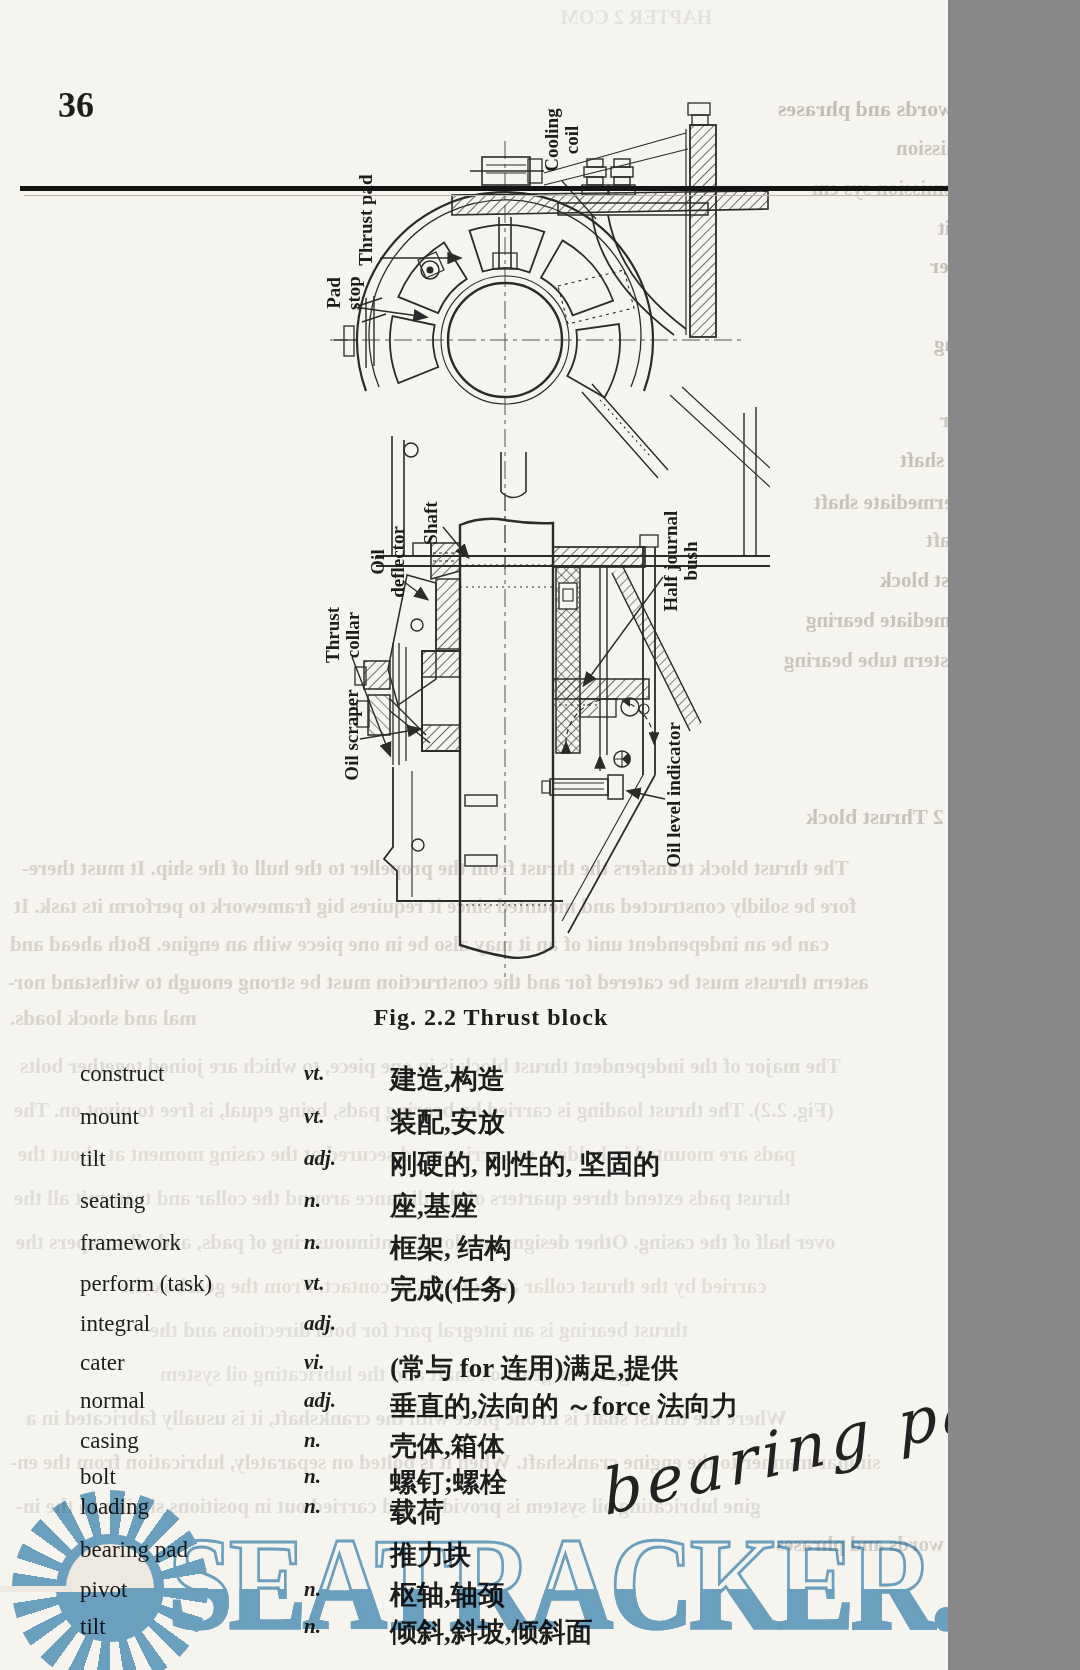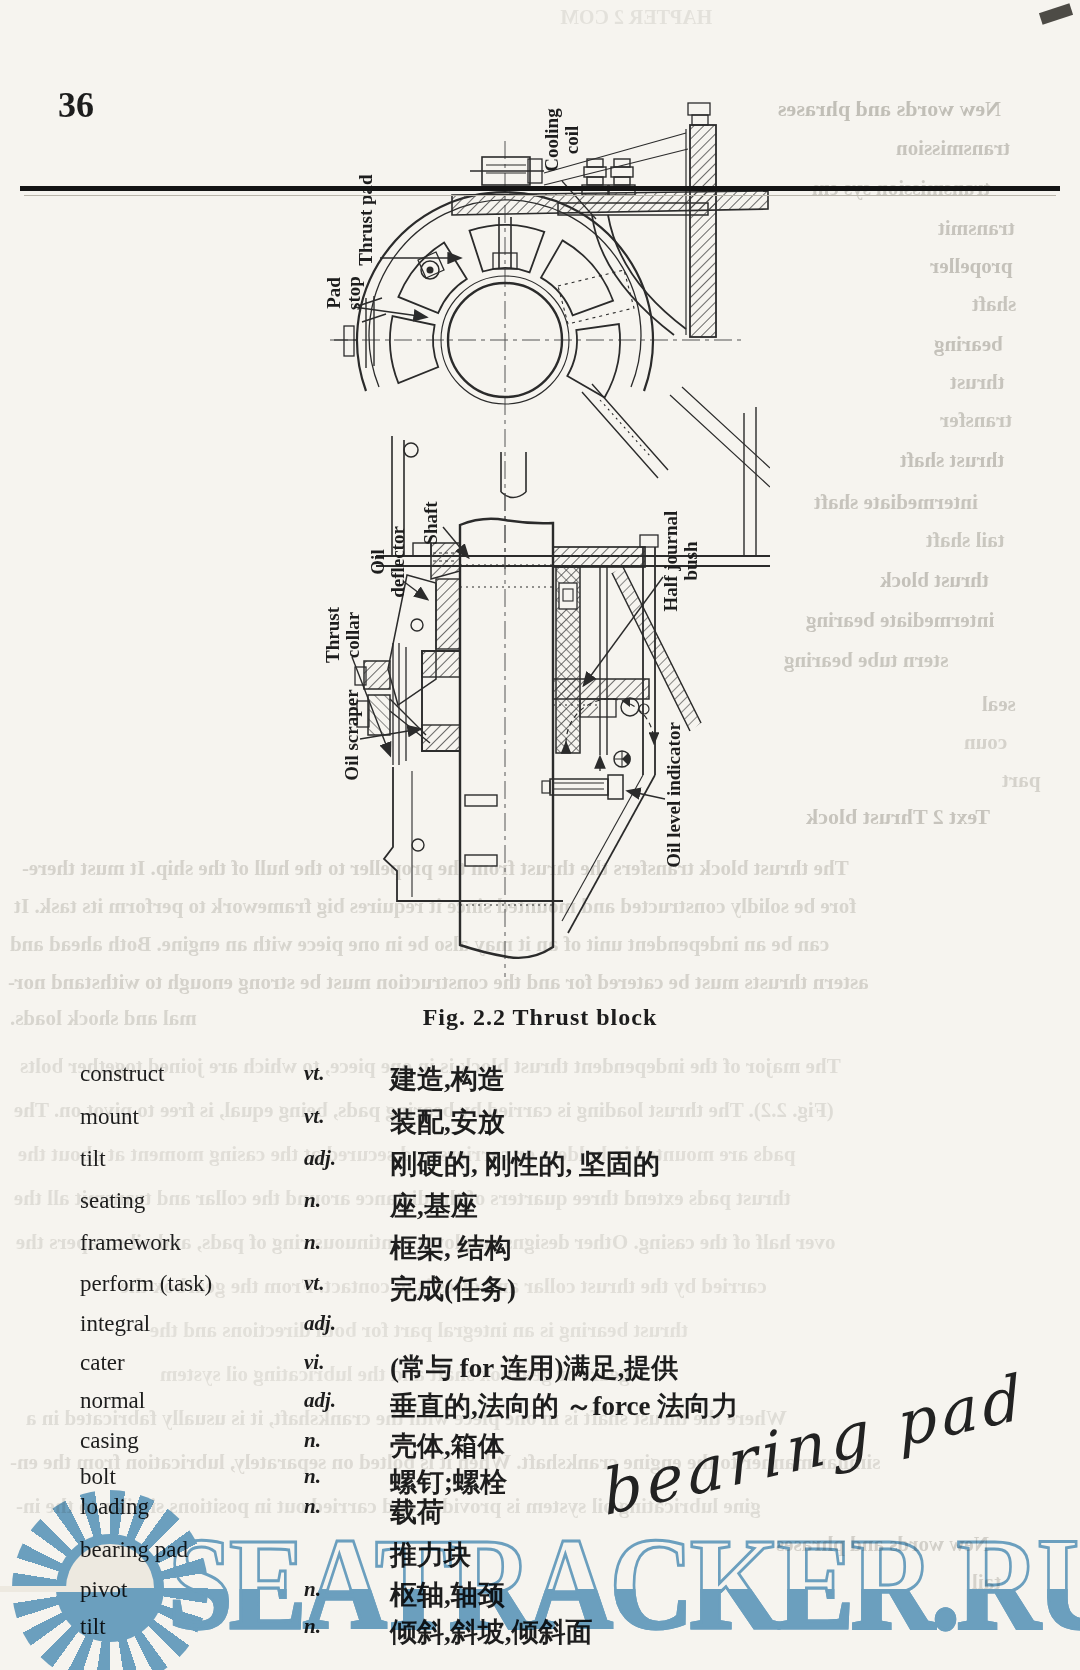--- a/index.html
+++ b/index.html
@@ -1,33 +1,33 @@
 <!DOCTYPE html>
 <html style="--wmc: #6FA6CB;"><head>
 <meta charset="utf-8">
 <style>
   html,body{margin:0;padding:0;background:#888;}
-  .page{position:relative;width:1080px;height:1670px;background:#f6f4ef;overflow:hidden;
+  .page{position:relative;width:948px;height:1670px;background:#f6f4ef;overflow:hidden;
         font-family:"Liberation Serif","DejaVu Serif",serif;color:#1d1d1d;}
   
   .pagenum{position:absolute;left:58px;top:84px;font-size:36px;font-weight:bold;z-index:3;}
   .htitle{position:absolute;left:0;top:94px;width:100%;text-align:center;font-size:29px;
           font-weight:bold;letter-spacing:4px;z-index:3;
           font-family:"Liberation Sans","DejaVu Sans",sans-serif;}
   .hrule{position:absolute;left:20px;top:186px;width:1040px;height:5px;background:#141414;z-index:3;}
   .hrule2{position:absolute;left:24px;top:195px;width:1032px;height:1px;background:#b9b5ab;z-index:3;}
   
   .bleed{position:absolute;transform:scaleX(-1);color:#6e6a5e;filter:blur(0.7px);
          white-space:nowrap;font-weight:600;z-index:1;pointer-events:none;}
   
   .diag{position:absolute;left:130px;top:95px;z-index:2;}
   .dlabel{position:absolute;z-index:2;font-weight:bold;font-size:19px;line-height:20px;
           text-align:center;white-space:pre-line;transform:translate(-50%,-50%) rotate(-90deg);}
   .caption{position:absolute;left:0;top:1004px;width:100%;text-align:center;font-size:24px;
-           font-weight:bold;z-index:3;letter-spacing:1px;}
+           font-weight:bold;z-index:3;letter-spacing:1px;padding-left:17px;}
   
   .vrow{position:absolute;left:8px;width:100%;height:34px;z-index:3;text-align:right;}
   .vw{position:absolute;left:72px;font-size:23px;}
   .vp{position:absolute;left:296px;font-size:21px;font-weight:bold;font-style:italic;}
   .vc{position:absolute;left:382px;font-size:27px;font-weight:600;white-space:nowrap;}
   
   .handwrite{position:absolute;left:598px;top:1408px;z-index:4;font-style:italic;
              font-size:62px;letter-spacing:5px;color:#222;white-space:nowrap;
              transform:rotate(-13deg) skewX(-8deg);font-family:"DejaVu Serif",serif;}
   

